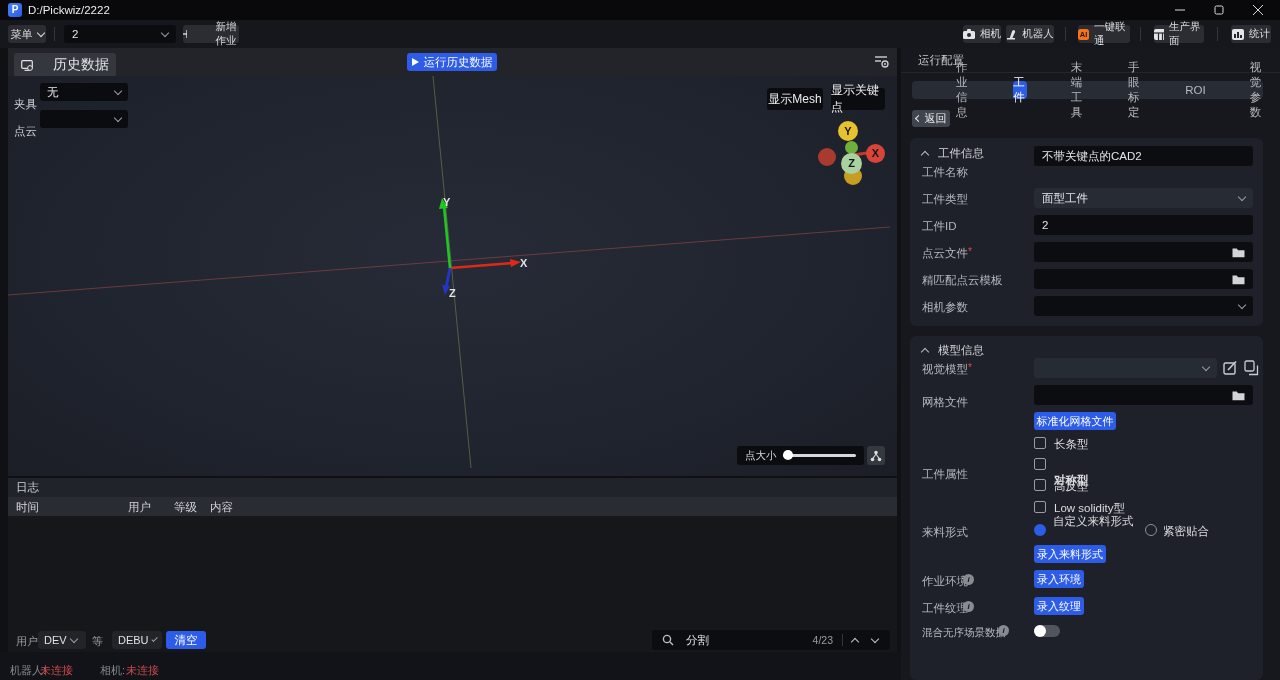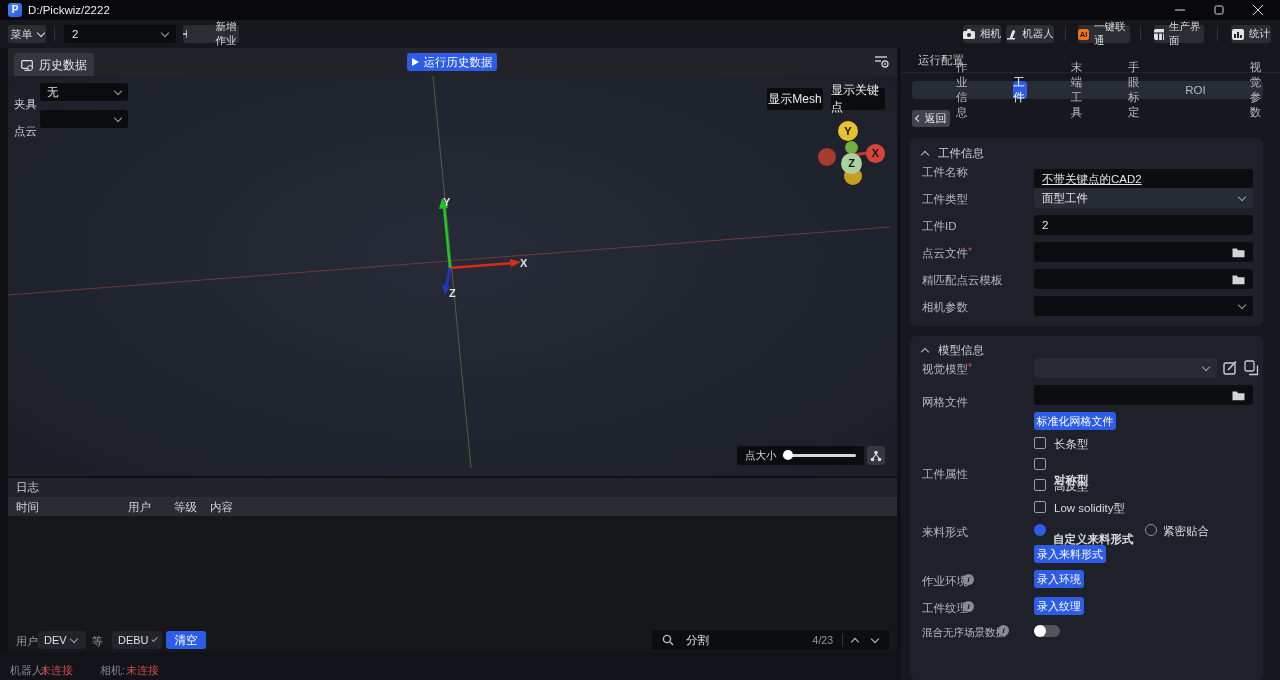--- a/index.html
+++ b/index.html
@@ -25,21 +25,21 @@
 
   .cv { display:inline-block; width:6px; height:6px; border-right:1.4px solid currentColor;
         border-bottom:1.4px solid currentColor; }
   .cv.down { transform:rotate(45deg); margin-top:-3px; }
   .cv.up   { transform:rotate(-135deg); margin-top:3px; }
   .cv.left { transform:rotate(135deg); }
 
   
   #vp-header { left:8px; top:48px; width:889px; height:28px; background:#222429; }
   #history-chip { left:6px; top:5px; height:24px; background:#34373e; border-radius:3px;
-                  display:flex; align-items:center; gap:6px; padding:0 7px; font-size:12px; color:#e3e4e7; }
+                  display:flex; align-items:center; gap:20px; padding:0 7px; font-size:14px; color:#e3e4e7; }
   #run-btn { left:399px; top:5px; width:90px; height:18px; background:#2d5ce8; border-radius:3px;
              color:#fff; font-size:11.5px; display:flex; align-items:center; justify-content:center; gap:5px; }
   .play-tri { width:0; height:0; border-left:7px solid #fff; border-top:4.5px solid transparent;
               border-bottom:4.5px solid transparent; }
   #viewport { left:8px; top:76px; width:889px; height:400px; overflow:hidden;
               background:radial-gradient(ellipse at 50% 45%, #262b37 0%, #20242e 60%, #1b1e27 100%); }
   .vp-sel { background:#0b0c0f; border-radius:3px; color:#e4e5e8; font-size:11.5px;
             display:flex; align-items:center; padding:0 7px; width:88px; height:18px; }
   .vp-label { font-size:11.5px; color:#cfd1d5;margin-top:12px; }
   .ov-btn { background:rgba(10,11,13,.92); border-radius:3px; color:#eceded; font-size:12px;
@@ -336,21 +336,21 @@
       <span>返回</span>
     </div>
 
     <div class="card abs" style="left:9px; top:90px; width:353px; height:188px;">
       <div class="sec-head" style="top:8px;">
         <span class="sec-cv"></span>
         <span>工件信息</span>
       </div>
 
       <div class="flabel" style="top:27px;">工件名称</div>
-      <div class="inp-dark" style="top:31px;text-decoration:underline;">
+      <div class="inp-dark" style="top:8px;">
         <span>不带关键点的CAD2</span>
       </div>
 
       <div class="flabel" style="top:54px;">工件类型</div>
       <div class="sel-light" style="top:50px;">
         <span>面型工件</span>
         <span class="cv down flex-end" style="color:#9a9da3;"></span>
       </div>
 
       <div class="flabel" style="top:81px;">工件ID</div>
@@ -416,21 +416,21 @@
       <div class="cklabel" style="top:101px;">长条型</div>
       <div class="ckbox" style="top:122px;"></div>
       <div class="cklabel" style="top:137px;font-weight:bold;">对称型</div>
       <div class="ckbox" style="top:143px;"></div>
       <div class="cklabel" style="top:143px;">高反型</div>
       <div class="ckbox" style="top:165px;"></div>
       <div class="cklabel" style="top:165px;">Low solidity型</div>
 
       <div class="flabel" style="top:189px;">来料形式</div>
       <div class="radio on abs" style="left:124px; top:188px;"></div>
-      <div class="cklabel" style="left:143px; top:196px;font-weight:bold;">自定义来料形式</div>
+      <div class="cklabel" style="left:143px; top:178px;">自定义来料形式</div>
       <div class="radio off abs" style="left:235px; top:188px;"></div>
       <div class="cklabel" style="left:253px; top:188px;">紧密贴合</div>
 
       <div class="blue-btn" style="left:124px; top:209px; width:72px; height:18px;">录入来料形式</div>
 
       <div class="flabel" style="top:238px;">作业环境</div>
       <div class="info-i" style="left:53px; top:238px;">i</div>
       <div class="blue-btn" style="left:124px; top:234px; width:50px; height:18px;">录入环境</div>
 
       <div class="flabel" style="top:265px;">工件纹理</div>

